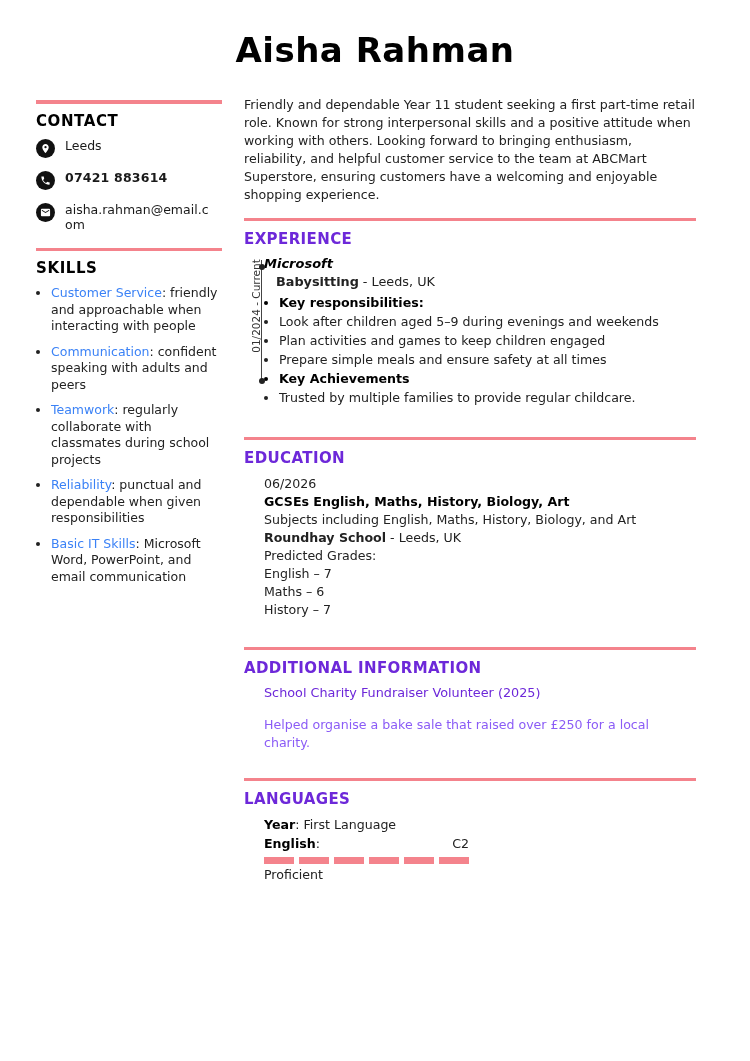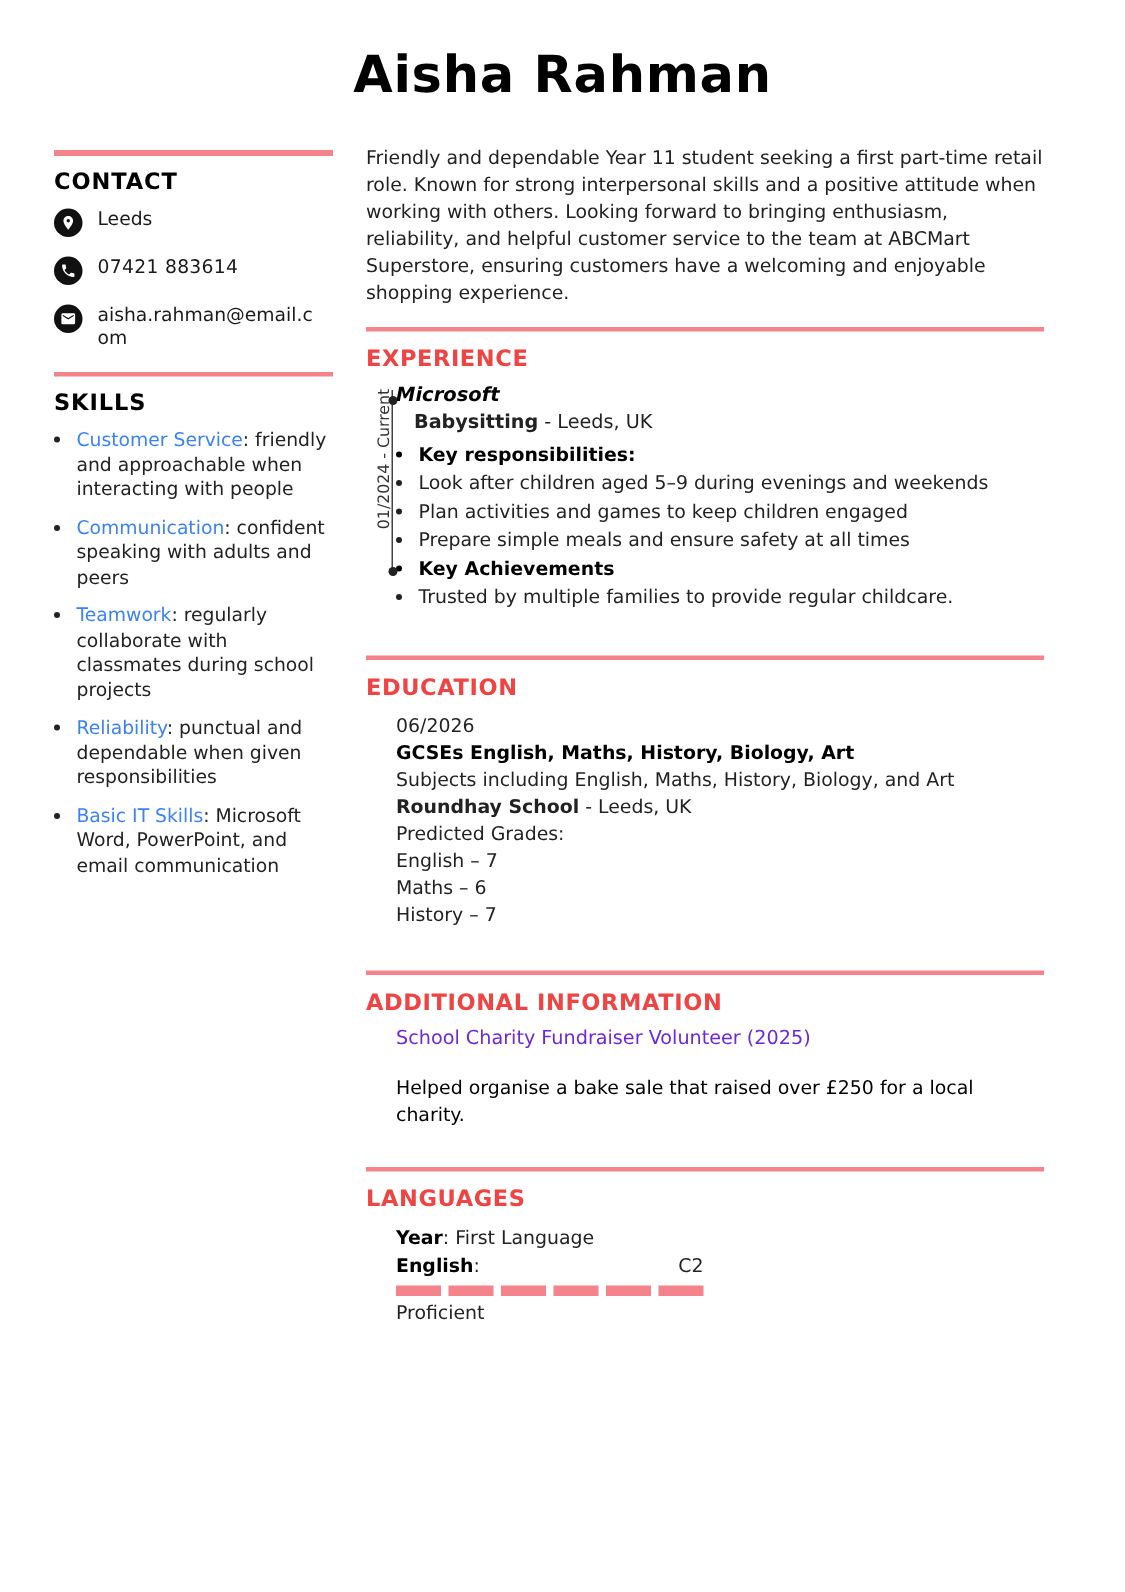--- a/index.html
+++ b/index.html
@@ -84,21 +84,21 @@
     margin-top: 1px;
   }
   .ci-icon svg { display:block; }
   .ci-text {
     font-size: 12.5px;
     line-height: 15px;
     color: #1a1a1a;
     word-break: break-word;
     max-width: 150px;
   }
-  .ci-text.bold { font-weight: normal; letter-spacing: 0.2px; text-align: center; }
+  .ci-text.bold { font-weight: bold; letter-spacing: 0.2px; text-align: center; }
 
   .skills-wrap { margin-top: 16px; }
   ul.skills {
     margin: 6px 0 0 0;
     padding-left: 15px;
     list-style: disc;
   }
   ul.skills li {
     font-size: 12.5px;
     line-height: 16.5px;
@@ -119,21 +119,21 @@
     line-height: 18px;
     color: #222;
     margin-bottom: 14px;
   }
   .sec { margin-bottom: 4px; }
   .sec-head {
     font-size: 15px;
     font-weight: bold;
     letter-spacing: 0.4px;
     margin: 9px 0 8px 0;
-    color: #ef4444;
+    color: #6d28d9;
   }
   .exp-body { position: relative; padding-left: 0; }
 
   .timeline {
     position: absolute;
     left: 0;
     top: 4px;
     width: 22px;
     height: 122px;
   }
@@ -190,21 +190,21 @@
     margin-bottom: 1px;
   }
   ul.bullets li.head { font-weight: bold; color: #000; }
 
   .edu-line { font-size: 12.6px; line-height: 18px; color: #222; }
   .edu-line.b { font-weight: bold; color: #000; }
   .edu-block { margin-left: 20px; }
 
   .add-block { margin-left: 20px; }
   .add-title { font-size: 12.8px; font-weight: normal; color: #6d28d9; margin-bottom: 16px; }
-  .add-text { font-size: 12.6px; line-height: 18px; color: #000000; }
+  .add-text { font-size: 12.6px; line-height: 18px; color: #8b5cf6; }
 
   .lang-block { margin-left: 20px; }
   .lang-row { font-size: 12.6px; line-height: 18px; color: #222; margin-bottom: 1px; }
   .lang-row b { font-weight: bold; color: #000; }
   .lang-level-row {
     display: flex;
     align-items: baseline;
     justify-content: space-between;
     width: 205px;
   }

